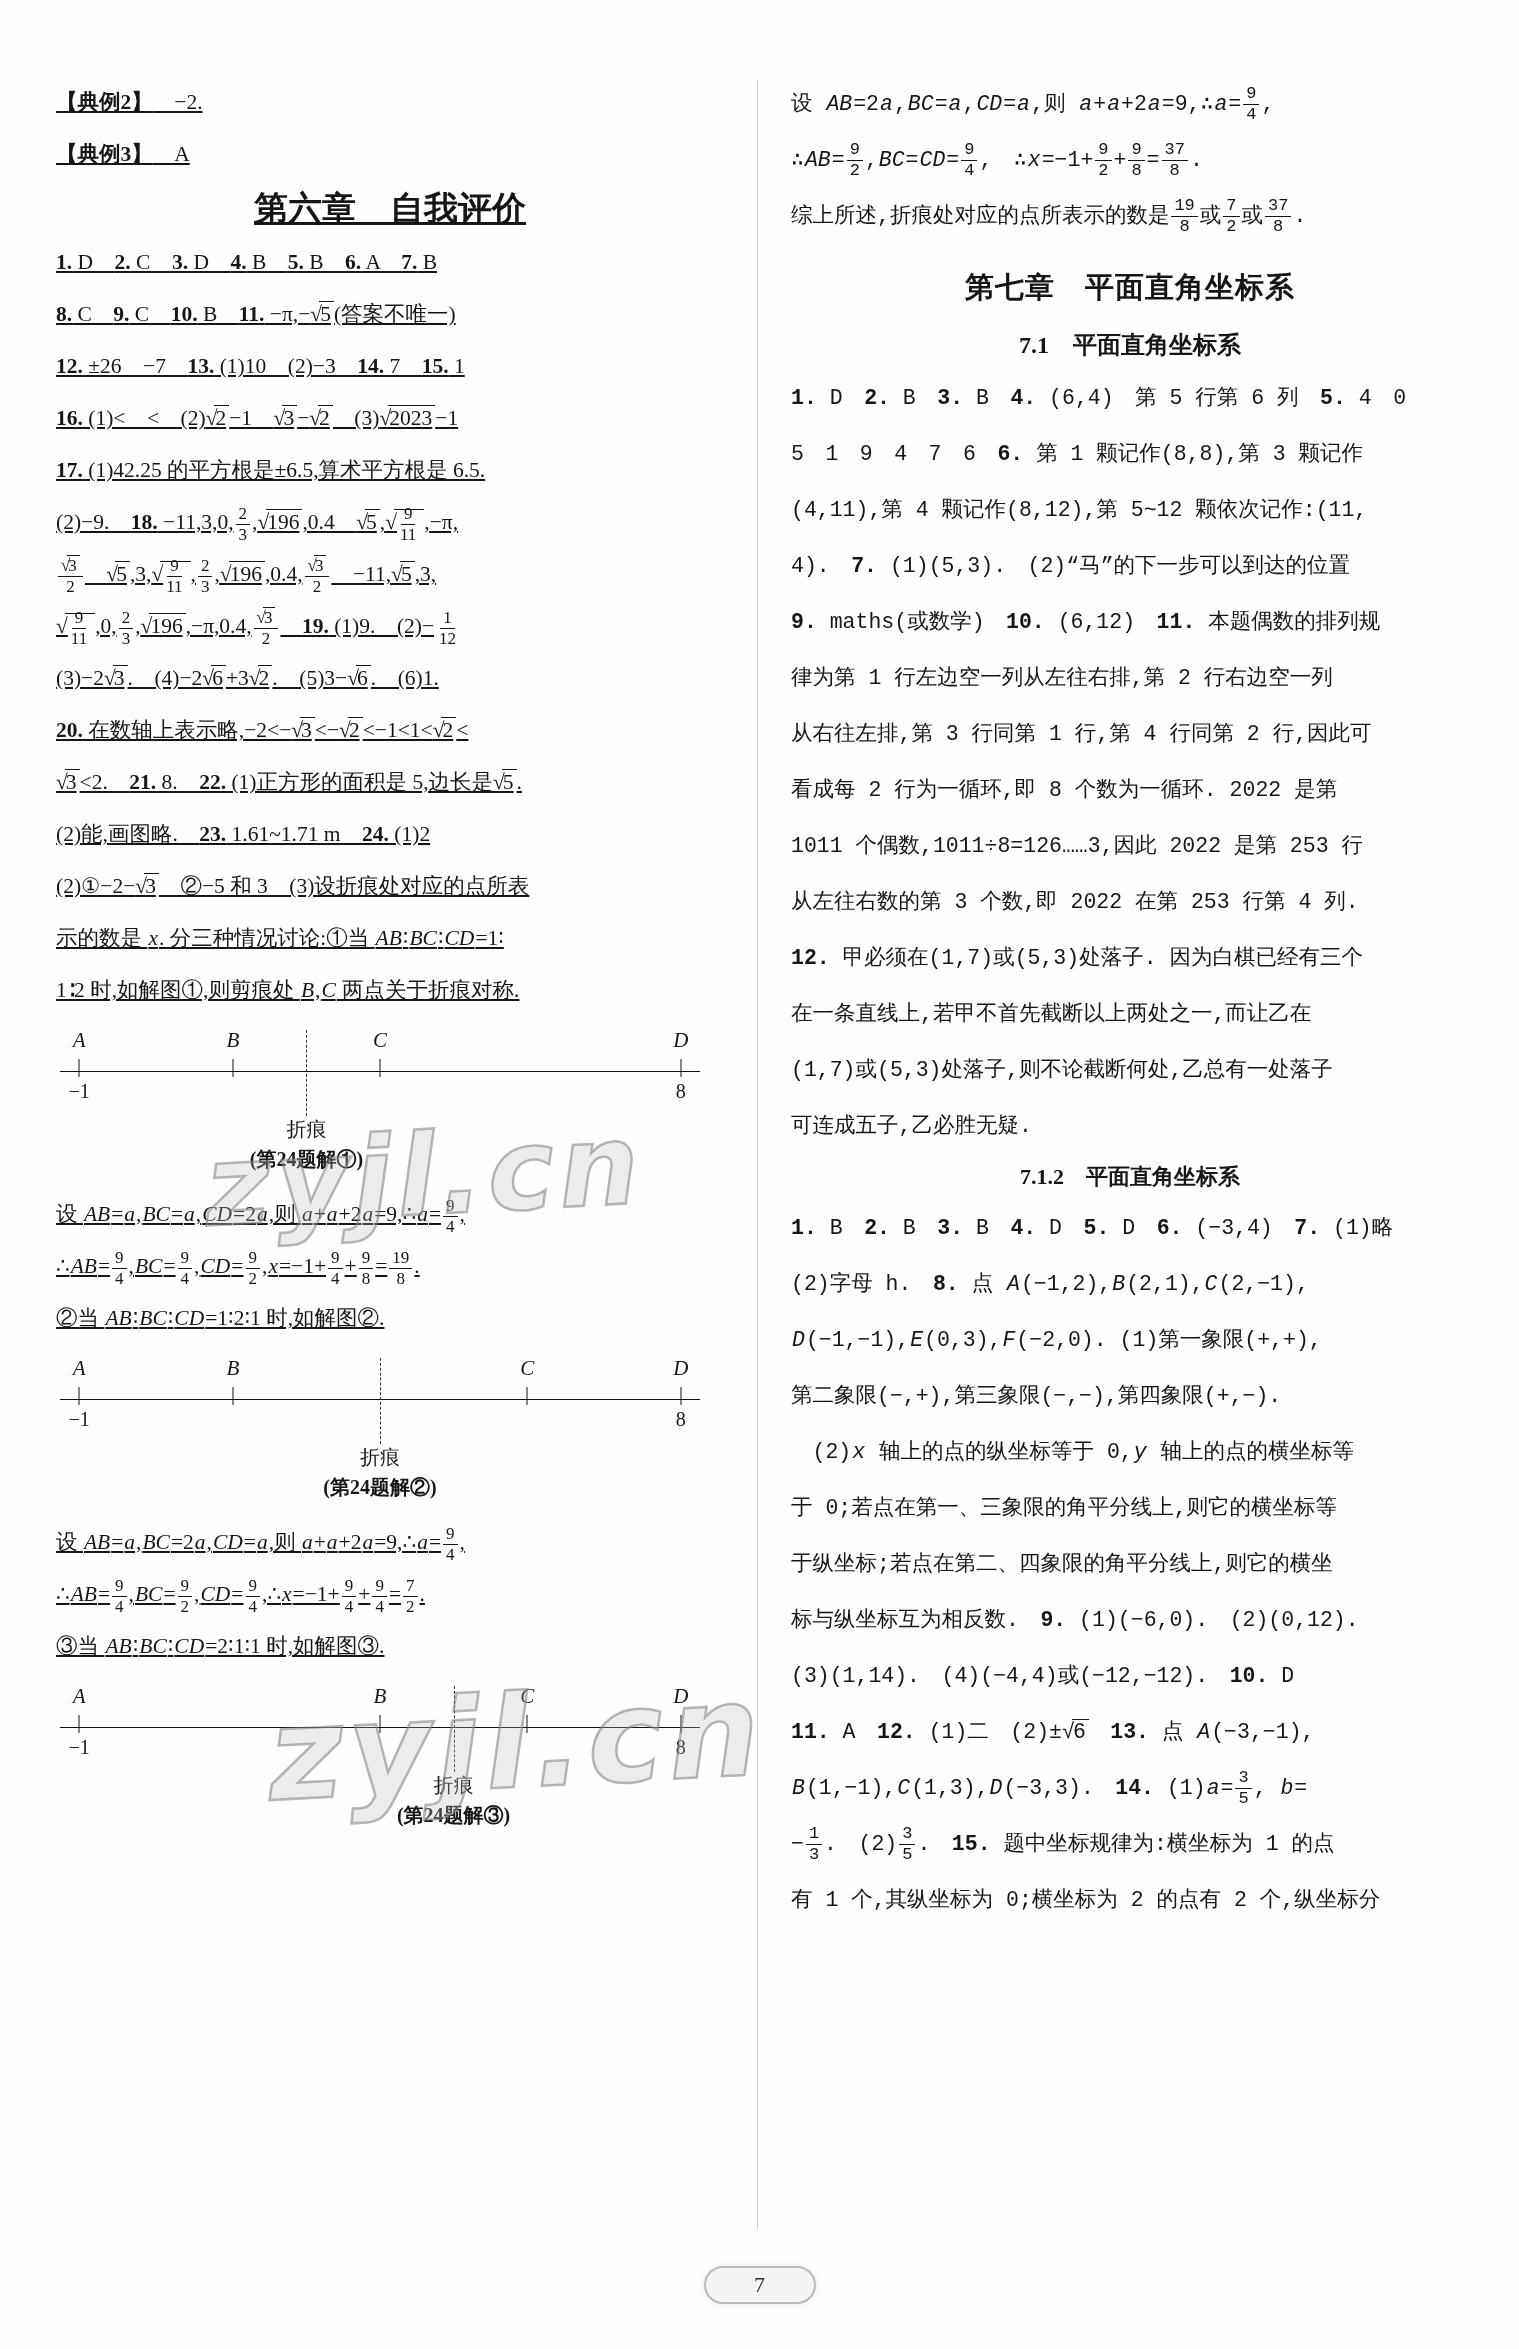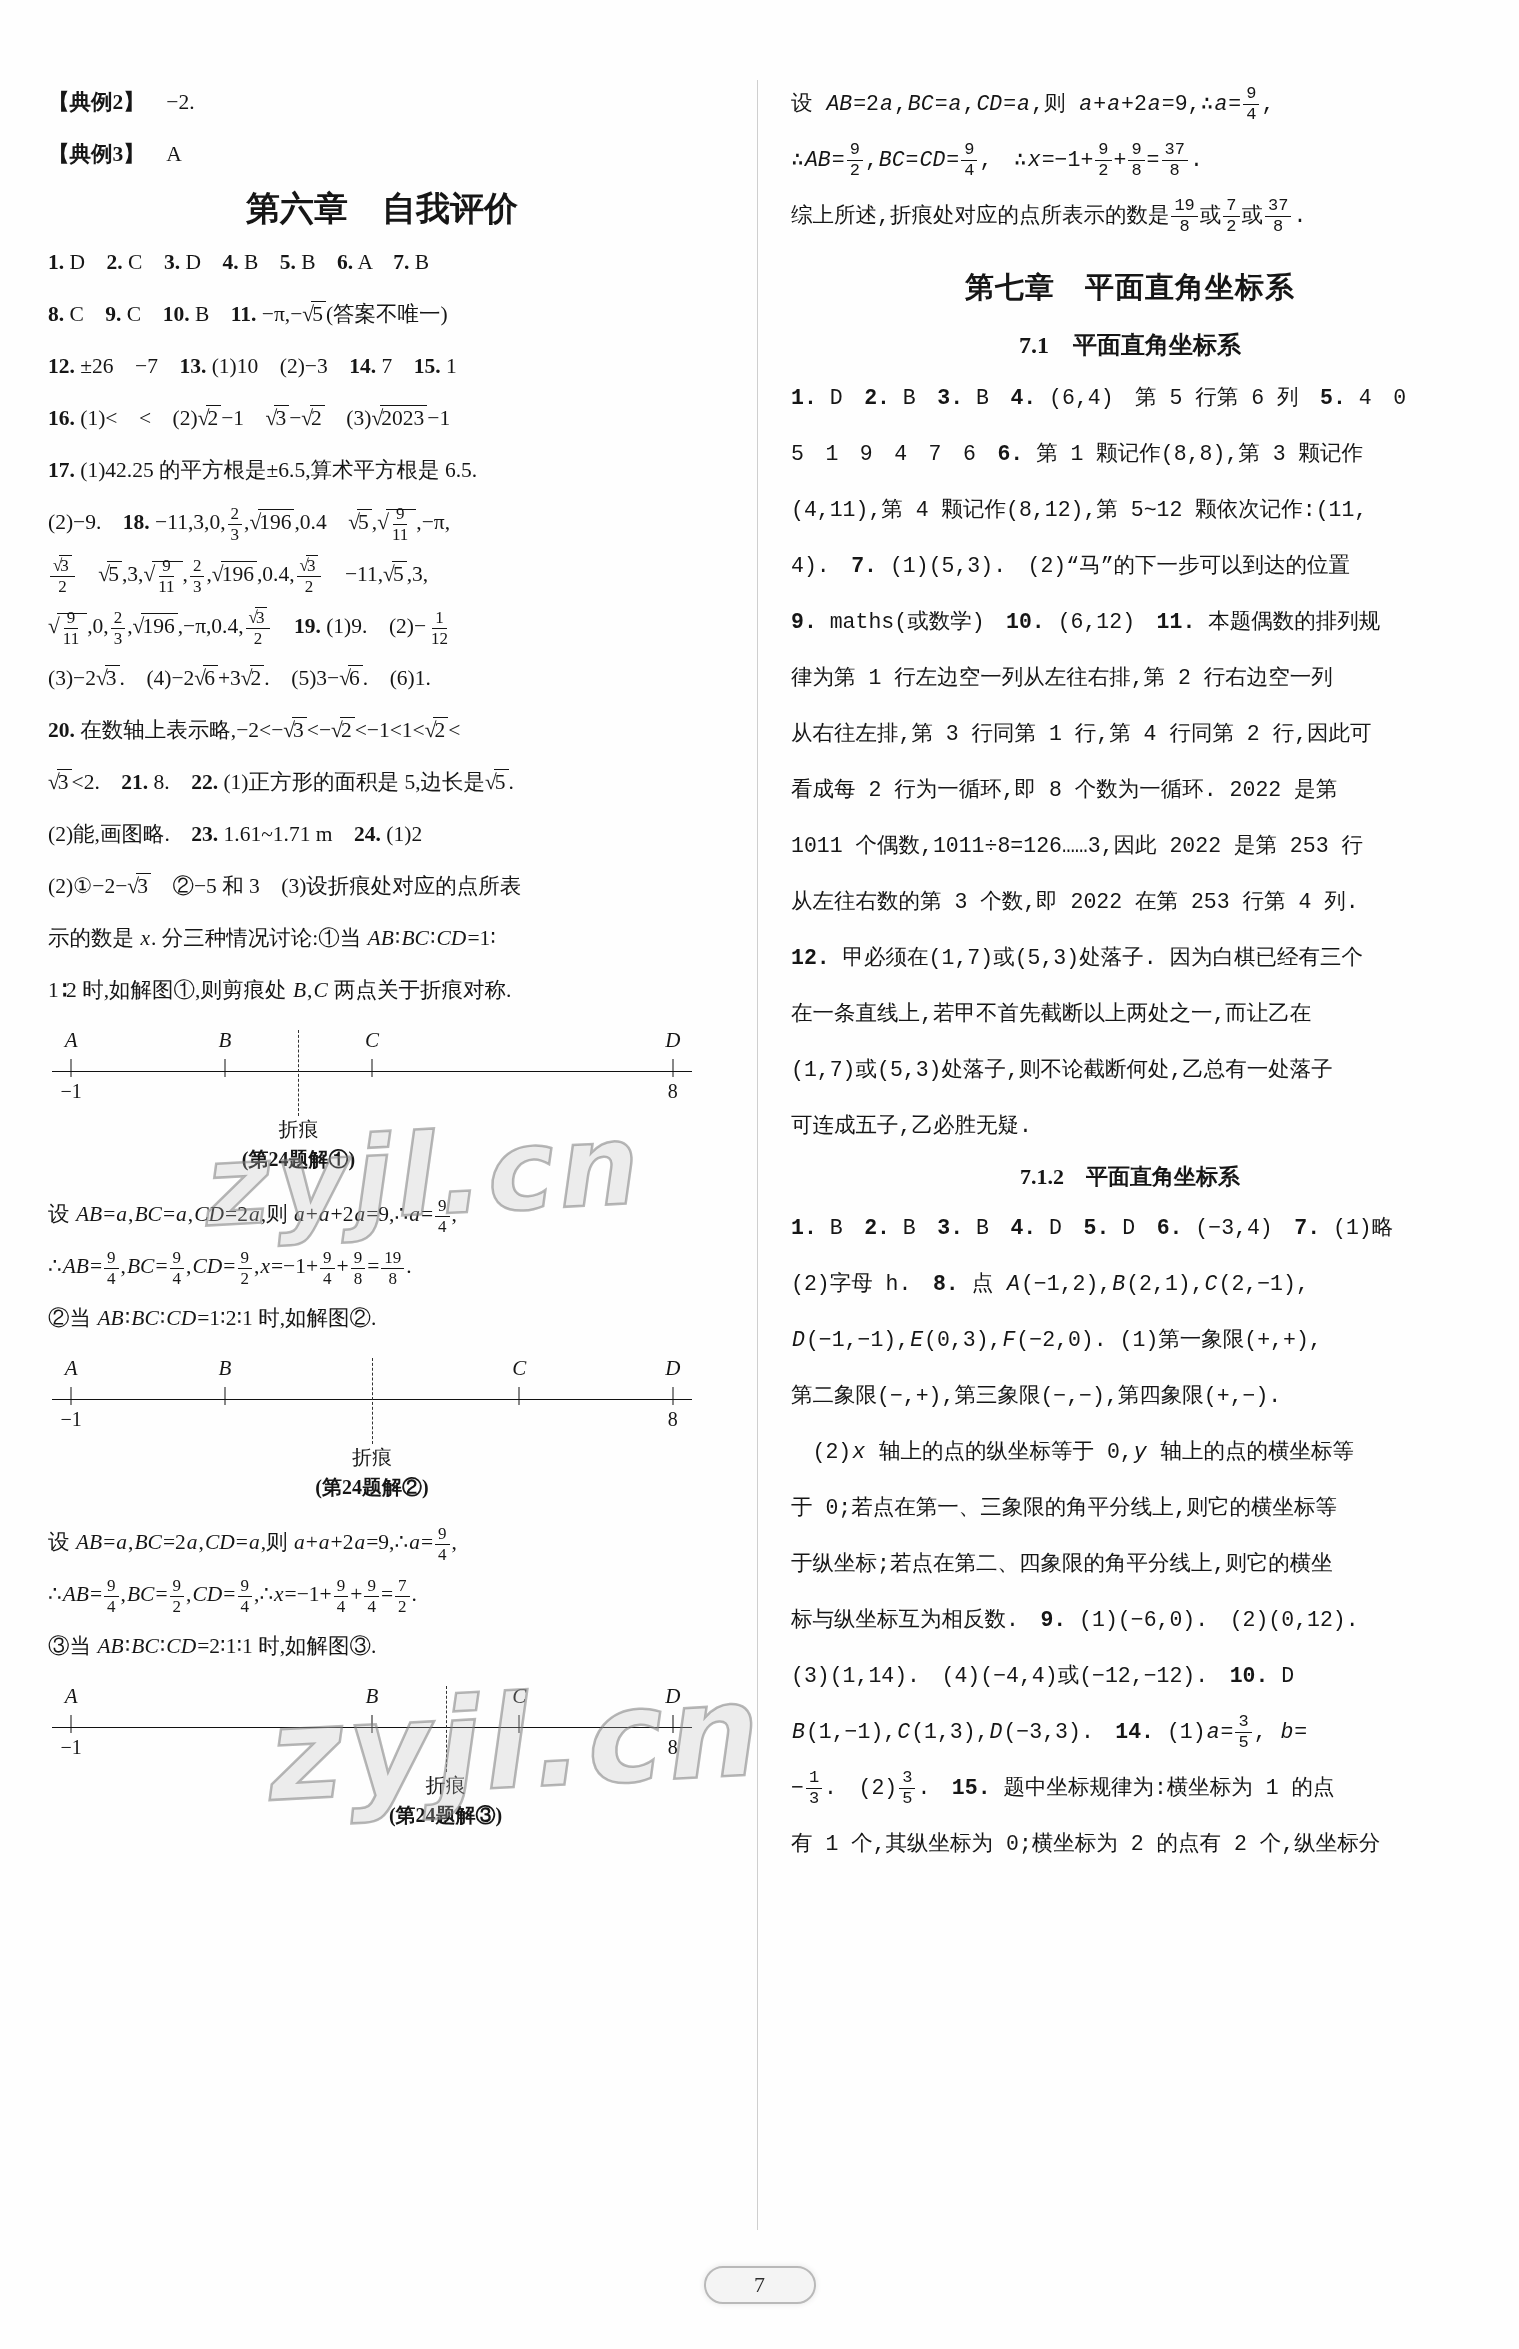--- a/index.html
+++ b/index.html
@@ -1,20 +1,20 @@
 <!DOCTYPE html>
 <html><head>
 <meta charset="utf-8">
 <style>
   *{margin:0;padding:0;box-sizing:border-box;}
   html,body{background:#ffffff;}
   .page{position:relative;width:1519px;height:2349px;background:#fefefe;overflow:hidden;
         font-family:"Liberation Serif","DejaVu Serif",serif;color:#161616;}
   .col{position:absolute;top:76px;}
-  .col-left{left:48px;width:668px;}
+  .col-left{left:56px;width:668px;text-decoration:underline;}
   .col-right{left:791px;width:678px;}
   .divider{position:absolute;left:757px;top:80px;height:2150px;width:1px;background:#cfcfcf;}
 
   .p{font-size:21.5px;line-height:52px;white-space:nowrap;}
   .col-right .p{line-height:56px;font-family:Liberation Mono, monospace;}
   .p b{font-weight:bold;}
   .p i{font-style:italic;padding:0 1px;}
 
   .h1{font-size:34px;font-weight:bold;text-align:center;line-height:50px;margin:4px 0 2px;}
   .hch{font-size:29px;font-weight:bold;text-align:center;line-height:54px;margin:16px 0 8px;letter-spacing:1px;}
@@ -252,20 +252,21 @@
       <div class="h3">7.1.2　平面直角坐标系</div>
       <div class="p"><b>1.</b> B　<b>2.</b> B　<b>3.</b> B　<b>4.</b> D　<b>5.</b> D　<b>6.</b> (−3,4)　<b>7.</b> (1)略</div>
       <div class="p">(2)字母 h.　<b>8.</b> 点 <i>A</i>(−1,2),<i>B</i>(2,1),<i>C</i>(2,−1),</div>
       <div class="p"><i>D</i>(−1,−1),<i>E</i>(0,3),<i>F</i>(−2,0). (1)第一象限(+,+),</div>
       <div class="p">第二象限(−,+),第三象限(−,−),第四象限(+,−).</div>
       <div class="p" style="text-indent: 1em;">(2)<i>x</i> 轴上的点的纵坐标等于 0,<i>y</i> 轴上的点的横坐标等</div>
       <div class="p">于 0;若点在第一、三象限的角平分线上,则它的横坐标等</div>
       <div class="p">于纵坐标;若点在第二、四象限的角平分线上,则它的横坐</div>
       <div class="p">标与纵坐标互为相反数.　<b>9.</b> (1)(−6,0).　(2)(0,12).</div>
       <div class="p">(3)(1,14).　(4)(−4,4)或(−12,−12).　<b>10.</b> D</div>
+      <div class="p"><b>11.</b> A　<b>12.</b> (1)二　(2)±<span class="sqrt">√<span class="rad">6</span></span>　<b>13.</b> 点 <i>A</i>(−3,−1),</div>
       <div class="p"><i>B</i>(1,−1),<i>C</i>(1,3),<i>D</i>(−3,3).　<b>14.</b> (1)<i>a</i>=<span class="frac">
           <span class="fn">3</span>
           <span class="fd">5</span>
         </span>, <i>b</i>=</div>
       <div class="p">−<span class="frac">
           <span class="fn">1</span>
           <span class="fd">3</span>
         </span>.　(2)<span class="frac">
           <span class="fn">3</span>
           <span class="fd">5</span>

